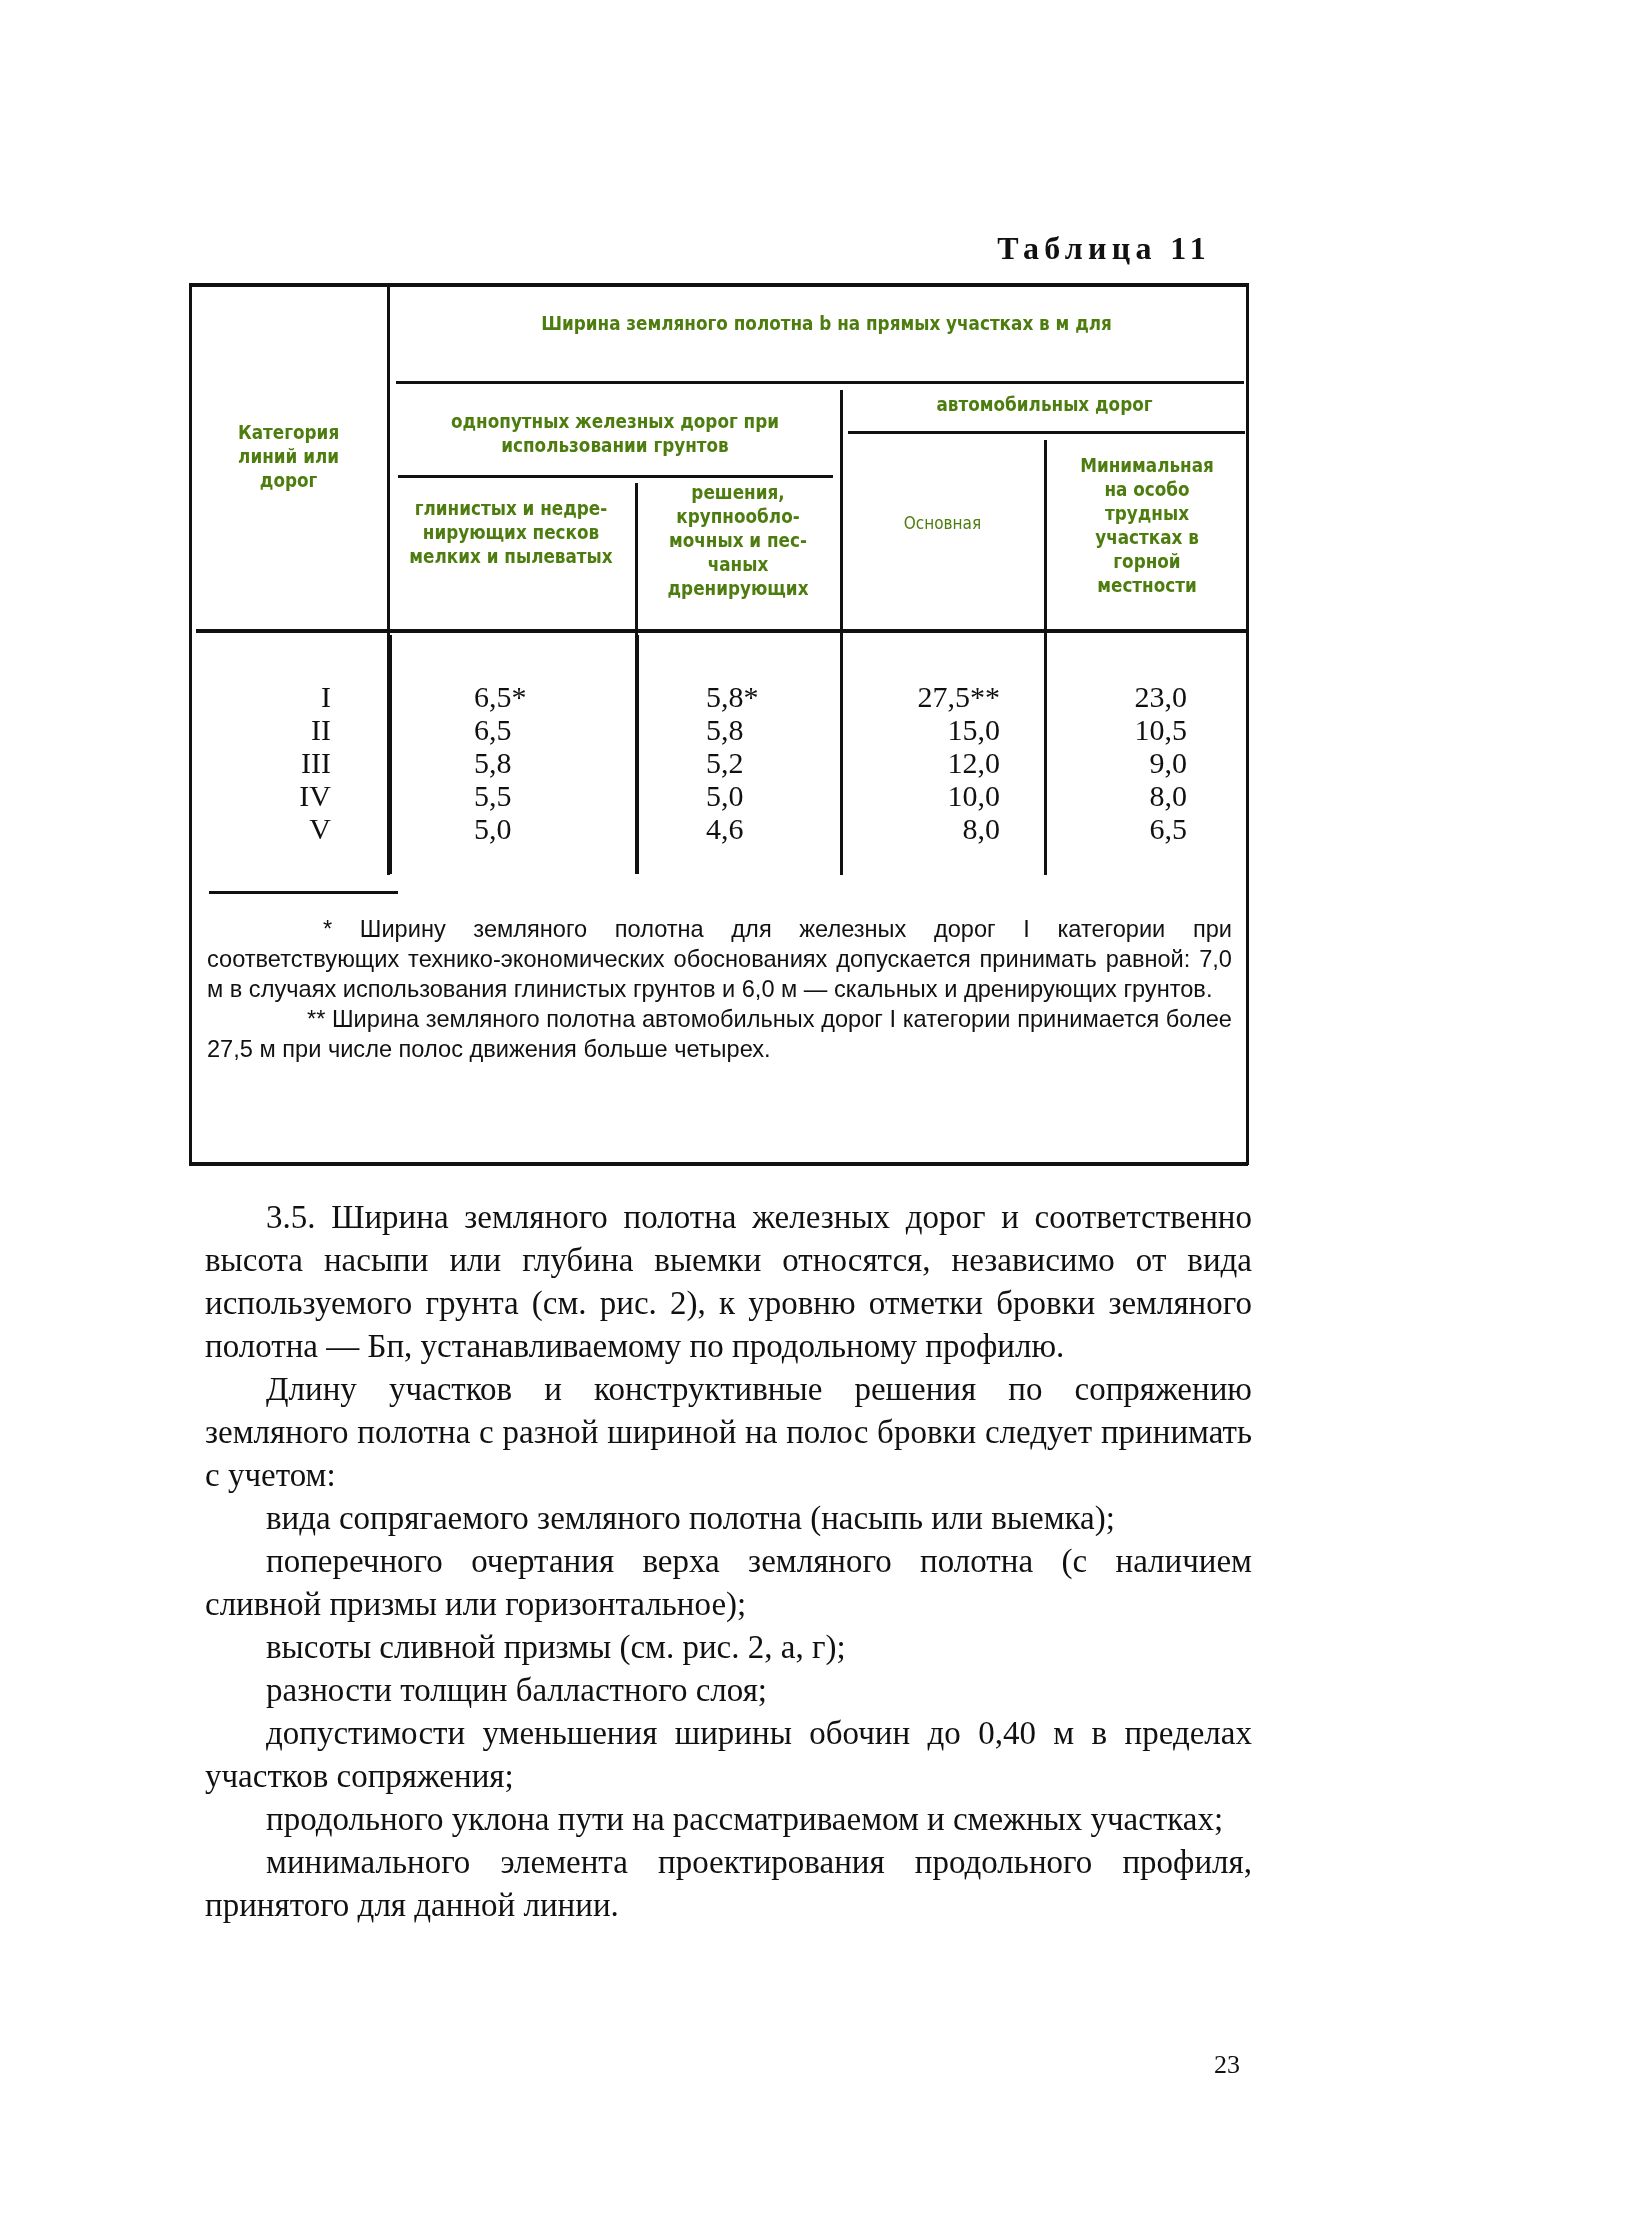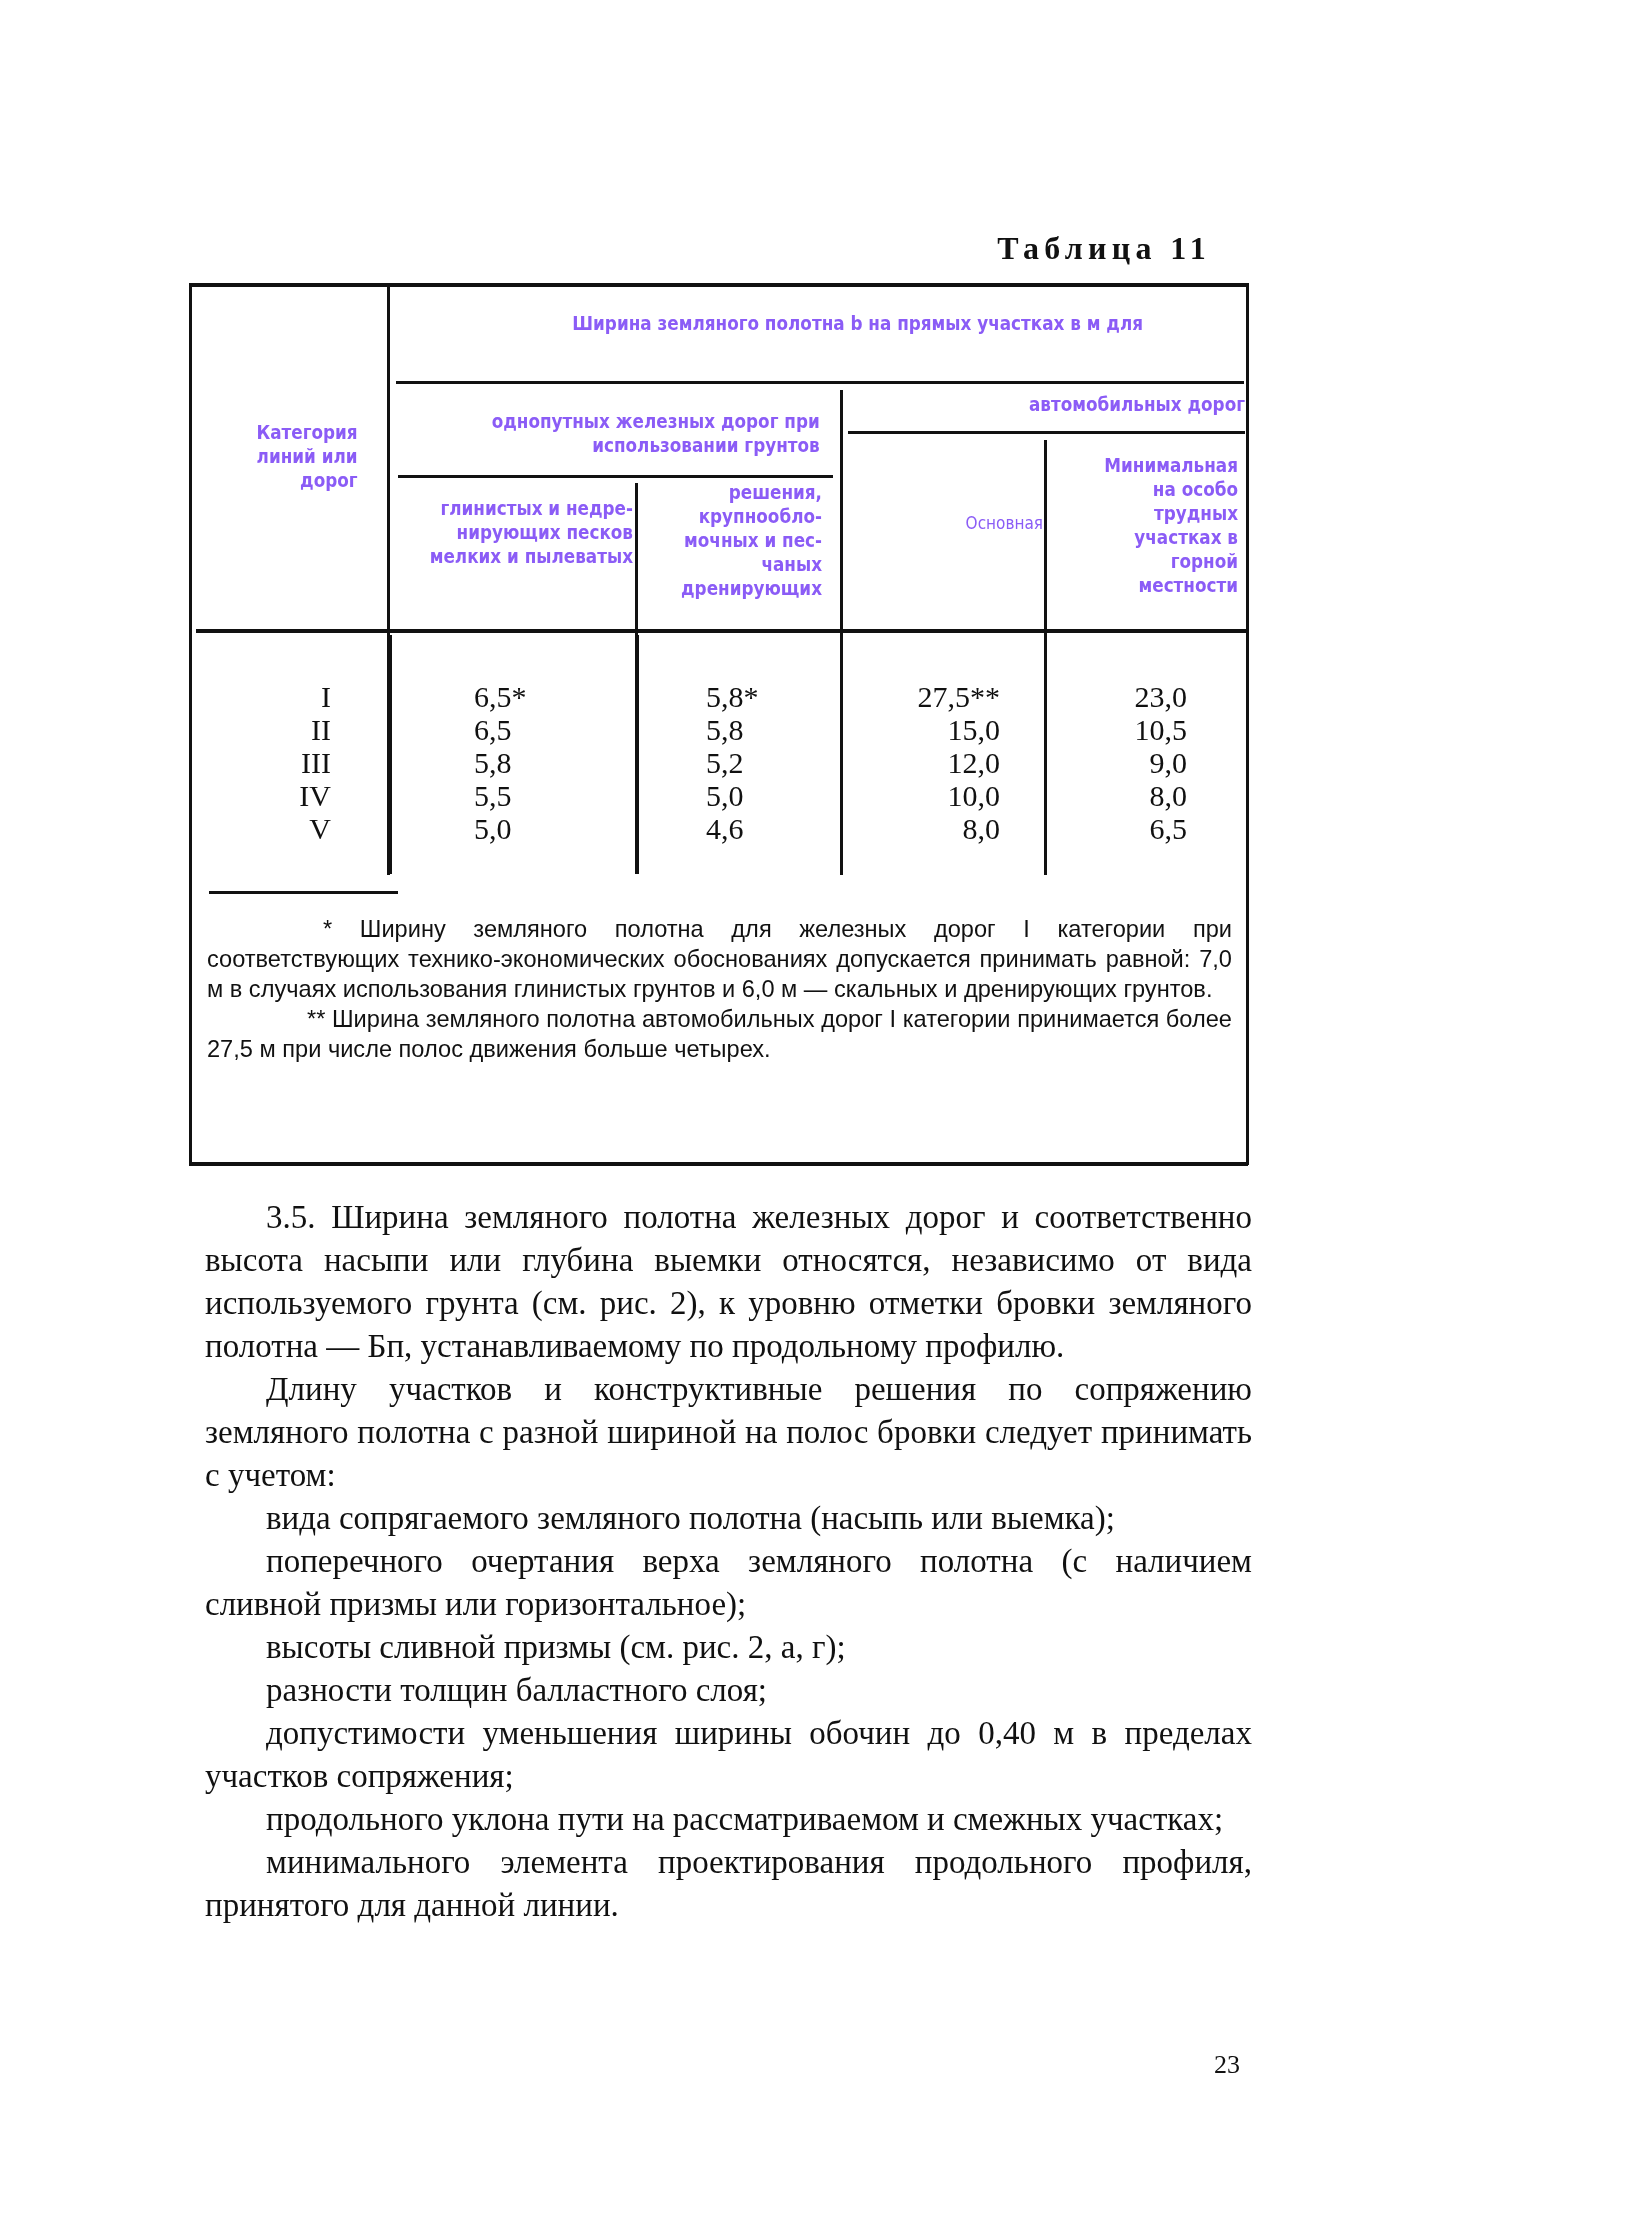--- a/index.html
+++ b/index.html
@@ -4,22 +4,22 @@
 <style>
   html, body { margin: 0; padding: 0; background: #ffffff; }
   body { width: 1648px; height: 2228px; position: relative; overflow: hidden;
          font-family: "Liberation Serif", "DejaVu Serif", serif; color: #111; }
   .abs { position: absolute; }
   .title { right: 437px; top: 230px; font-size: 32px; letter-spacing: 5.3px; font-weight: bold; }
   
   .tbl { left: 189px; top: 283px; width: 1059px; height: 882px; }
   .hline { position: absolute; background: #111; height: 3.6px; }
   .vline { position: absolute; background: #111; width: 2.7px; }
-  .hcell { position: absolute; text-align: right; font-family: "DejaVu Sans Condensed", "DejaVu Sans", sans-serif;
-           font-size: 18.7px; line-height: 24px; font-weight: bold; color: #8b5cf6; }
+  .hcell { position: absolute; text-align: center; font-family: "DejaVu Sans Condensed", "DejaVu Sans", sans-serif;
+           font-size: 18.7px; line-height: 24px; font-weight: bold; color: #4d7c0f; }
   .dcol { position: absolute; top: 397px; font-size: 30px; line-height: 33px; white-space: pre; }
   .foot { position: absolute; left: 18px; right: 16px; top: 631px; font-size: 23.6px; line-height: 30px;
           text-align: justify; font-family: "Liberation Sans", "DejaVu Sans", sans-serif; font-stretch: condensed; }
   .foot p { margin: 0; text-indent: 100px; }
   .foot p.first { text-indent: 116px; }
   .body-text { left: 205px; width: 1047px; top: 1196px; font-size: 33px; line-height: 43px;
                font-family: "Liberation Serif", "DejaVu Serif", serif; text-align: justify; }
   .body-text p { margin: 0; text-indent: 61px; }
   .body-text p.list { text-indent: 61px; }
   .pageno { left: 1214px; top: 2050px; font-size: 26px; }
@@ -50,21 +50,21 @@
   <div class="hline" style="left:19.6px; top:608px; width:189px; height:2.7px;"></div>
   <div class="hline" style="left:0; top:879px; width:1059px;"></div>
 
   <div class="hcell" style="left:3.6px; top:138px; width:192px; padding:0 27px; box-sizing:border-box;">Категория линий или дорог</div>
   <div class="hcell" style="left:321px; top:28.5px; width:633px;">Ширина земляного полотна b на прямых участках в м для</div>
   <div class="hcell" style="left:207px; top:127px; width:438px; padding:0 14.3px; box-sizing:border-box;">однопутных железных дорог при использовании грунтов</div>
   <div class="hcell" style="left:200px; top:214px; width:244px;">глинистых и недре-нирующих песков мелких и пылеватых</div>
   <div class="hcell" style="left:449px; top:198px; width:200px; padding:0 16px; box-sizing:border-box;">решения, крупнообло-мочных и пес-чаных дренирующих</div>
   <div class="hcell" style="left:655px; top:110px; width:401px;">автомобильных дорог</div>
   <div class="hcell" style="left:653px; top:228px; width:201px; font-weight:normal; font-size:17px;">Основная</div>
-  <div class="hcell" style="left:859px; top:171px; width:198px; padding:0 32px; box-sizing:border-box;margin-left:24px;">Минимальная на особо трудных участках в горной местности</div>
+  <div class="hcell" style="left:859px; top:171px; width:198px; padding:0 32px; box-sizing:border-box;">Минимальная на особо трудных участках в горной местности</div>
 
   <div class="dcol" style="left:53px; width:89px; text-align:right;">I
 II
 III
 IV
 V</div>
   <div class="dcol" style="left:285px; width:89px;">6,5*
 6,5
 5,8
 5,5

